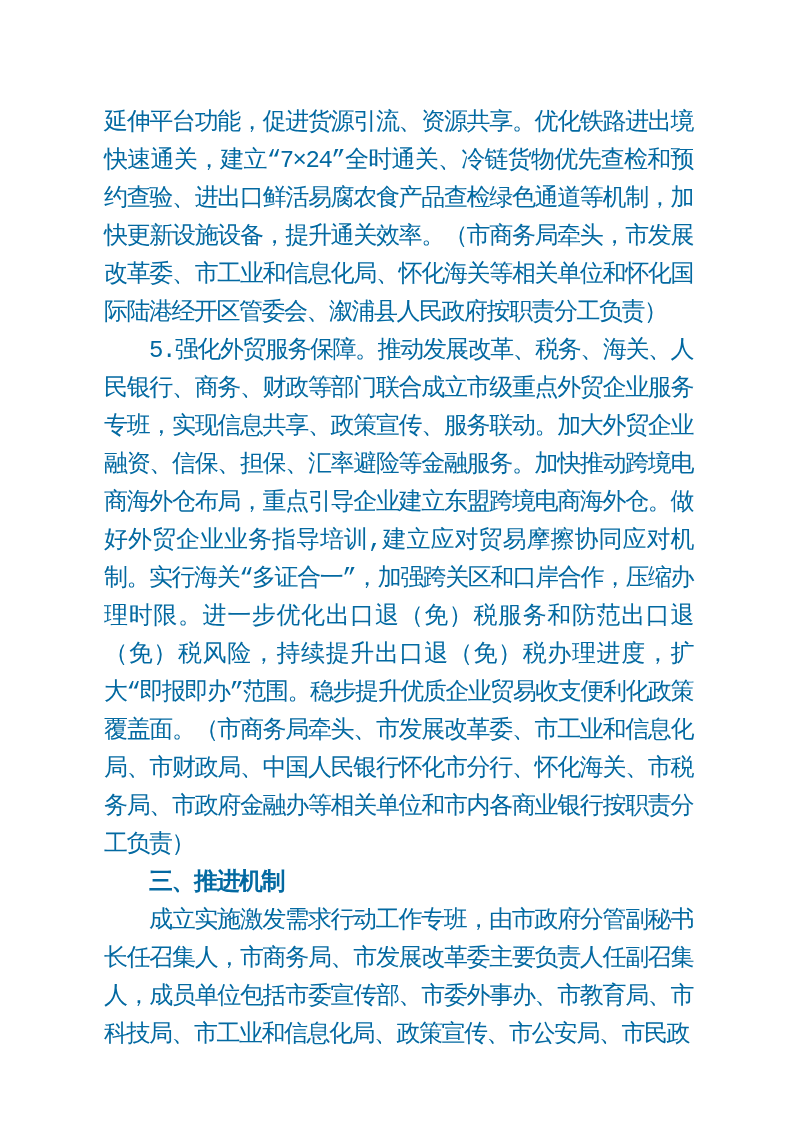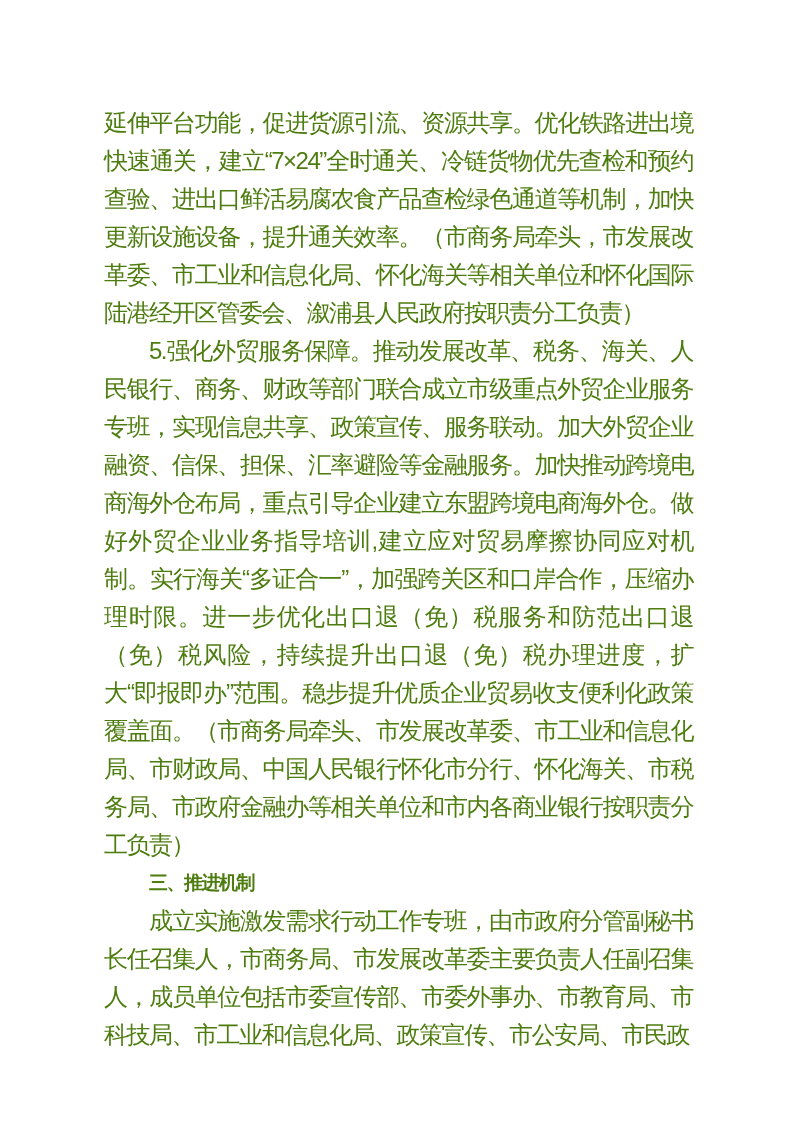--- a/index.html
+++ b/index.html
@@ -15,39 +15,39 @@
   .page {
     box-sizing: border-box;
     width: 793px;
     height: 1122px;
     padding: 104px 100px 30px 104px;
     background: #ffffff;
     overflow: hidden;
   }
   .text-block {
     width: 589px;
-    font-family: Liberation Sans, sans-serif;
+    font-family: Liberation Mono, monospace;
     font-size: 24px;
     line-height: 38px;
     letter-spacing: -1.5px;
-    color: #4d7c0f;
+    color: #0369a1;
     text-align: justify;
     text-justify: inter-ideograph;
   }
   .para {
     margin: 0;
     padding: 0;
   }
   .para.indent {
     text-indent: 45px;
   }
   .heading {
     margin: 0;
     padding: 0;
-    font-size: 19px;
+    font-size: 24px;
     line-height: 38px;
     font-weight: bold;
     text-indent: 45px;
     text-align: left;
   }
 </style>
 </head>
 <body>
 
 <div class="page">

